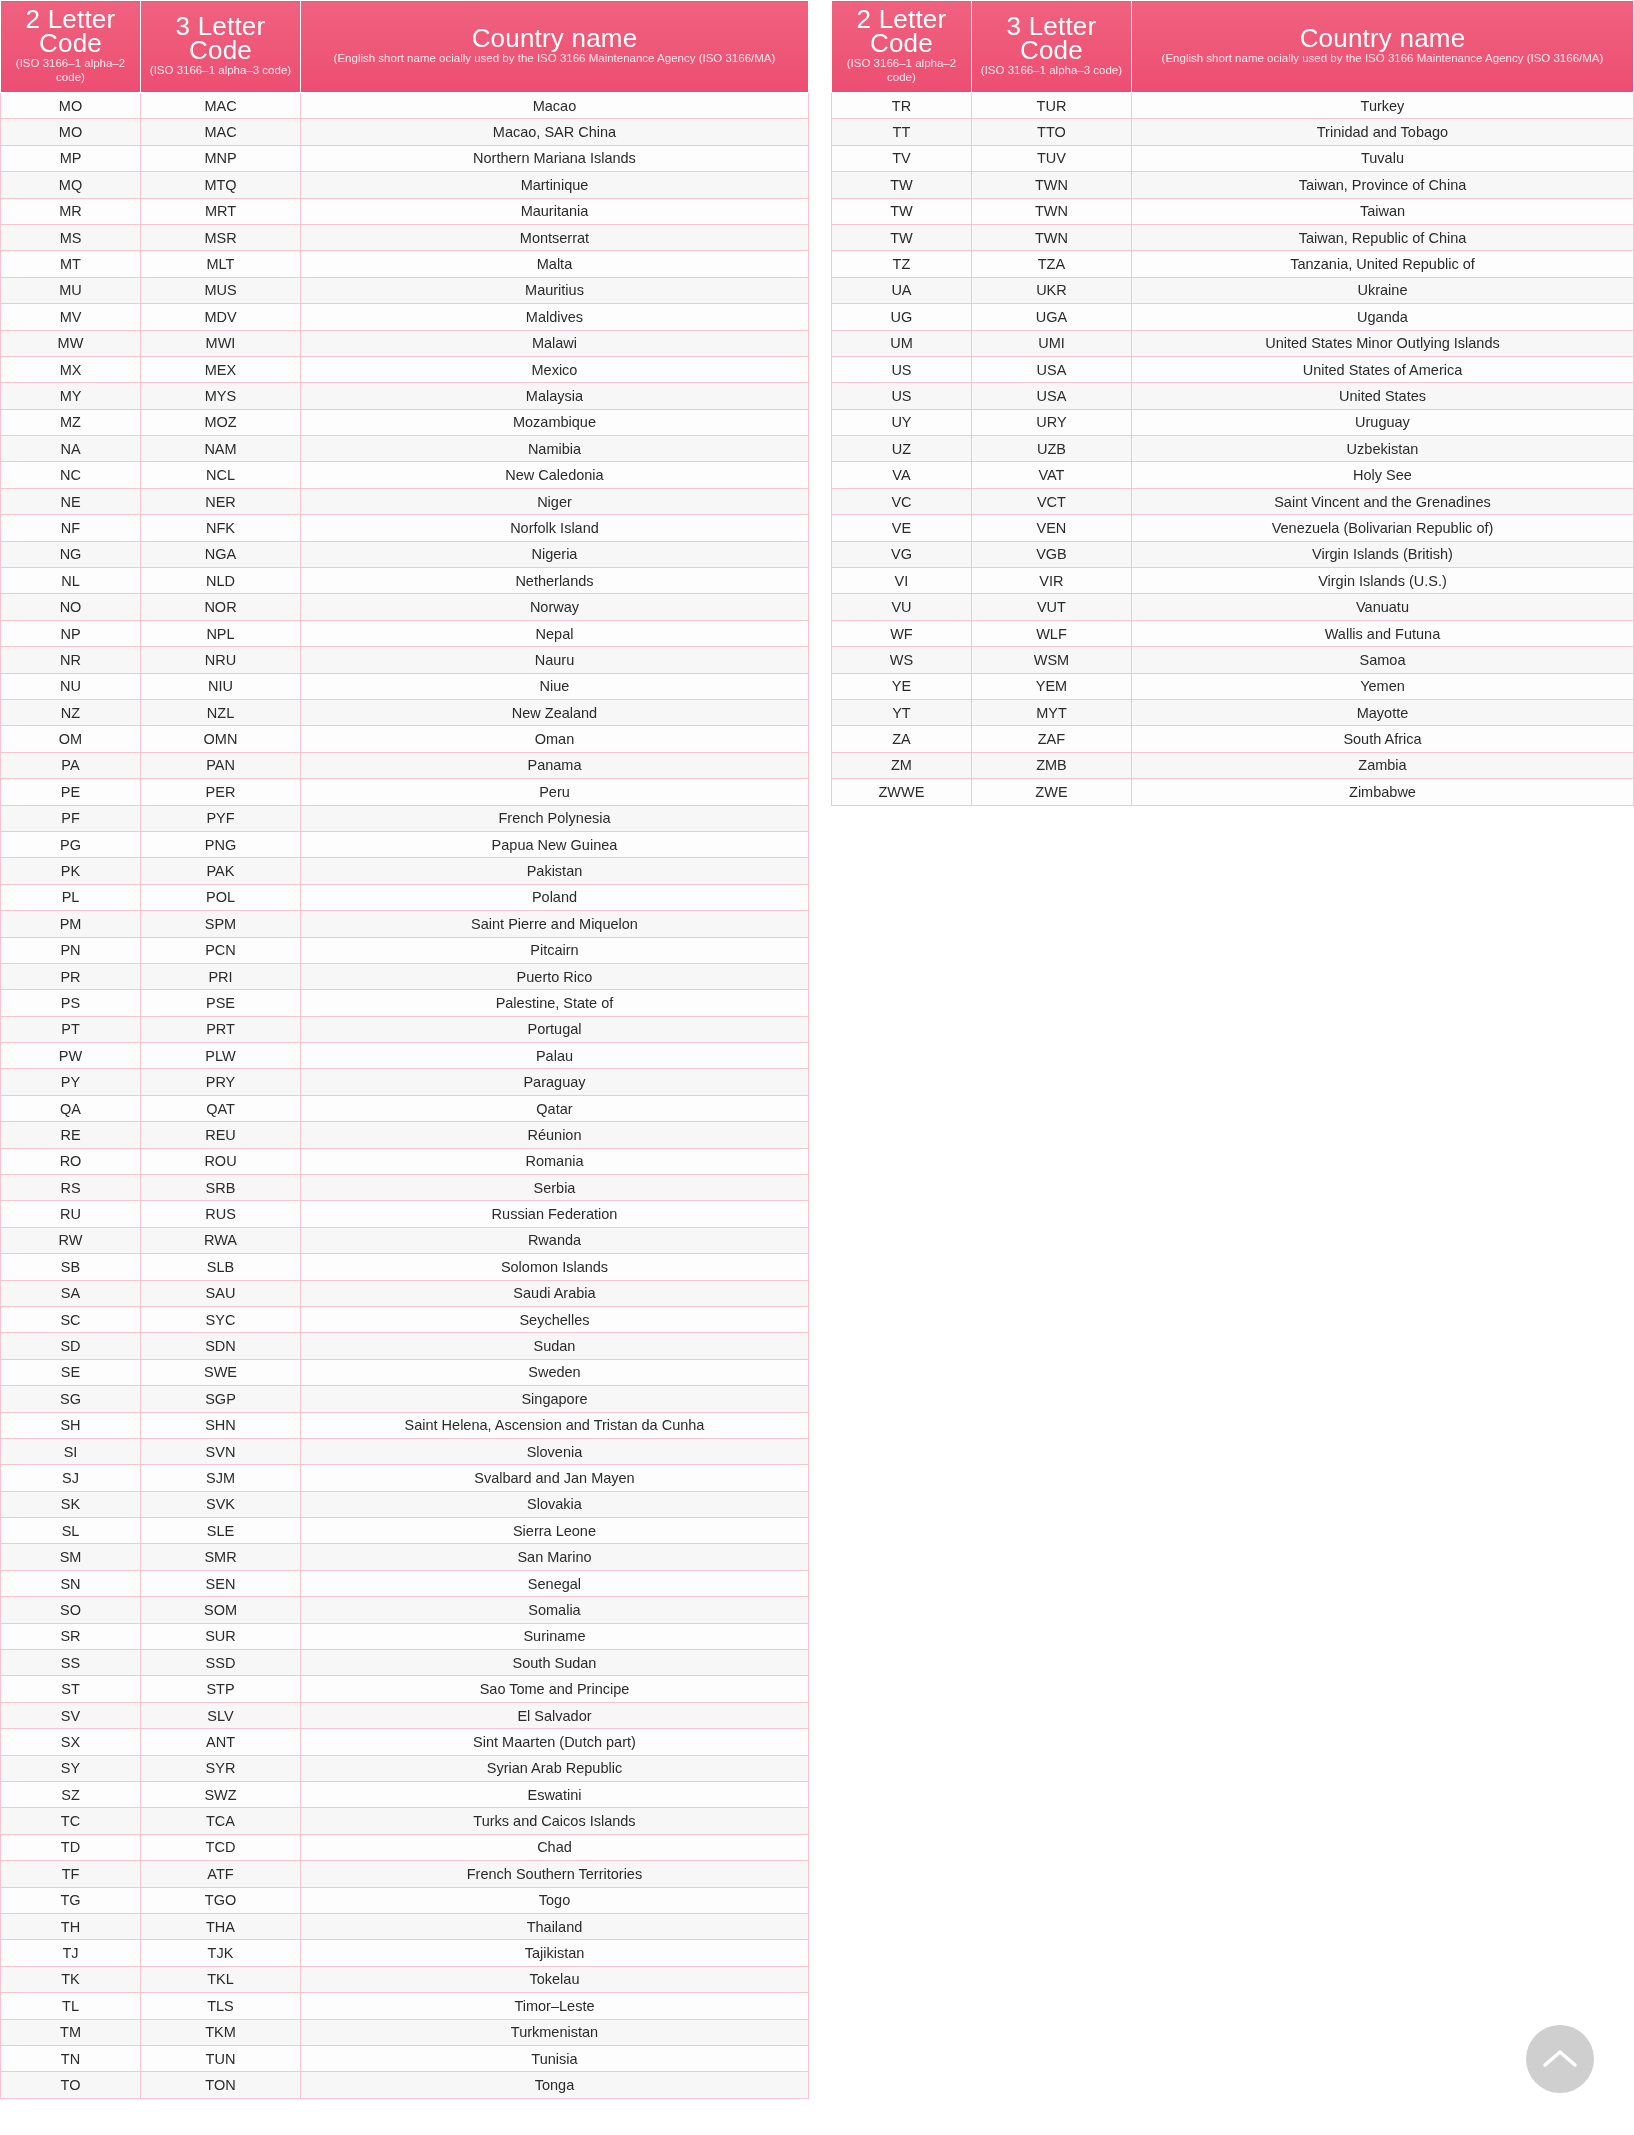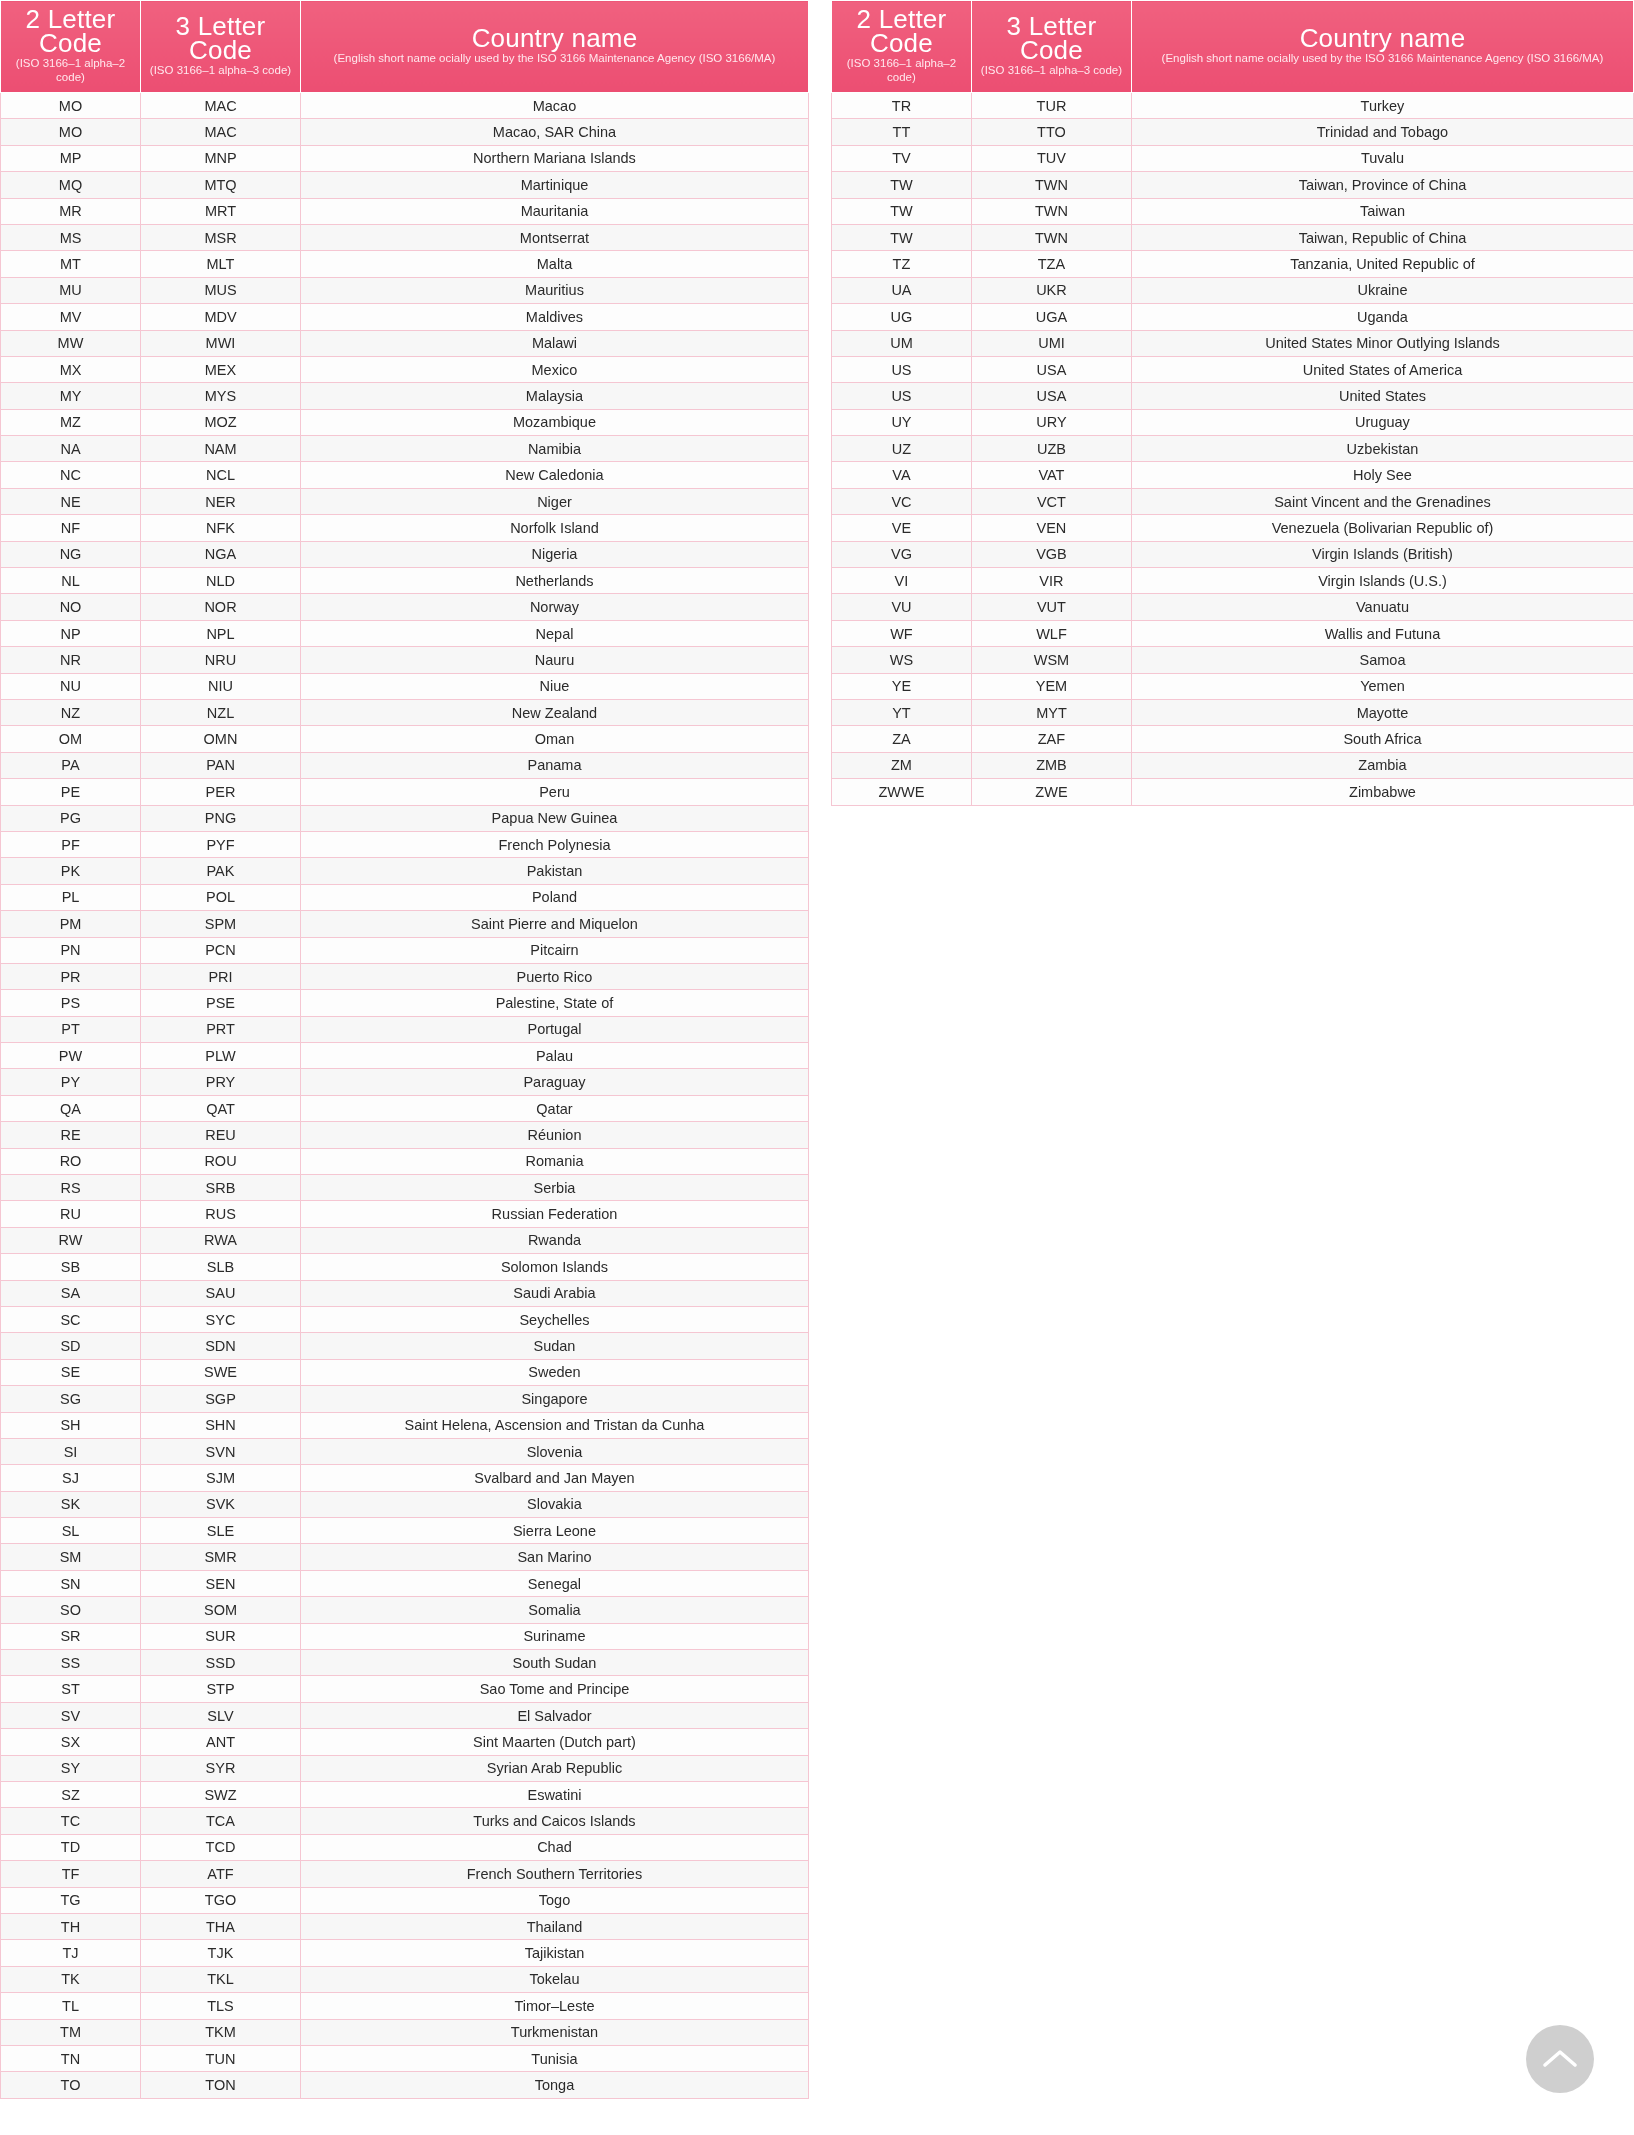--- a/index.html
+++ b/index.html
@@ -247,28 +247,28 @@
               <td class="c2">PA</td>
               <td class="c3">PAN</td>
               <td class="cn">Panama</td>
             </tr>
             <tr>
               <td class="c2">PE</td>
               <td class="c3">PER</td>
               <td class="cn">Peru</td>
             </tr>
             <tr>
+              <td class="c2">PF</td>
+              <td class="c3">PYF</td>
+              <td class="cn">French Polynesia</td>
+            </tr>
+            <tr>
               <td class="c2">PG</td>
               <td class="c3">PNG</td>
               <td class="cn">Papua New Guinea</td>
-            </tr>
-            <tr>
-              <td class="c2">PF</td>
-              <td class="c3">PYF</td>
-              <td class="cn">French Polynesia</td>
             </tr>
             <tr>
               <td class="c2">PK</td>
               <td class="c3">PAK</td>
               <td class="cn">Pakistan</td>
             </tr>
             <tr>
               <td class="c2">PL</td>
               <td class="c3">POL</td>
               <td class="cn">Poland</td>

